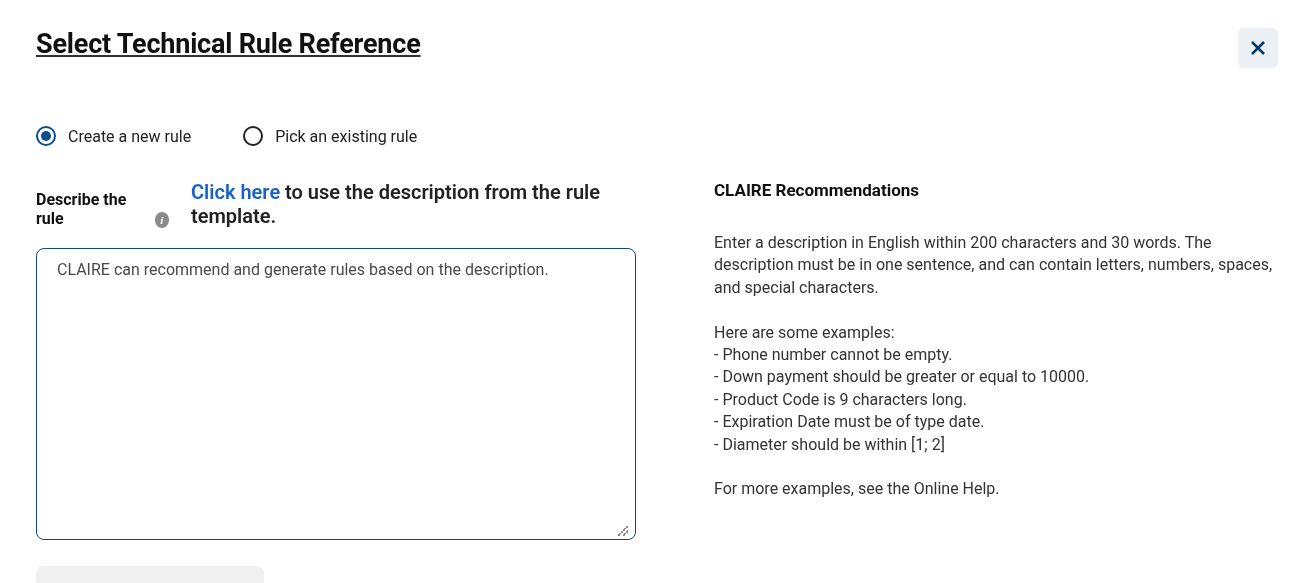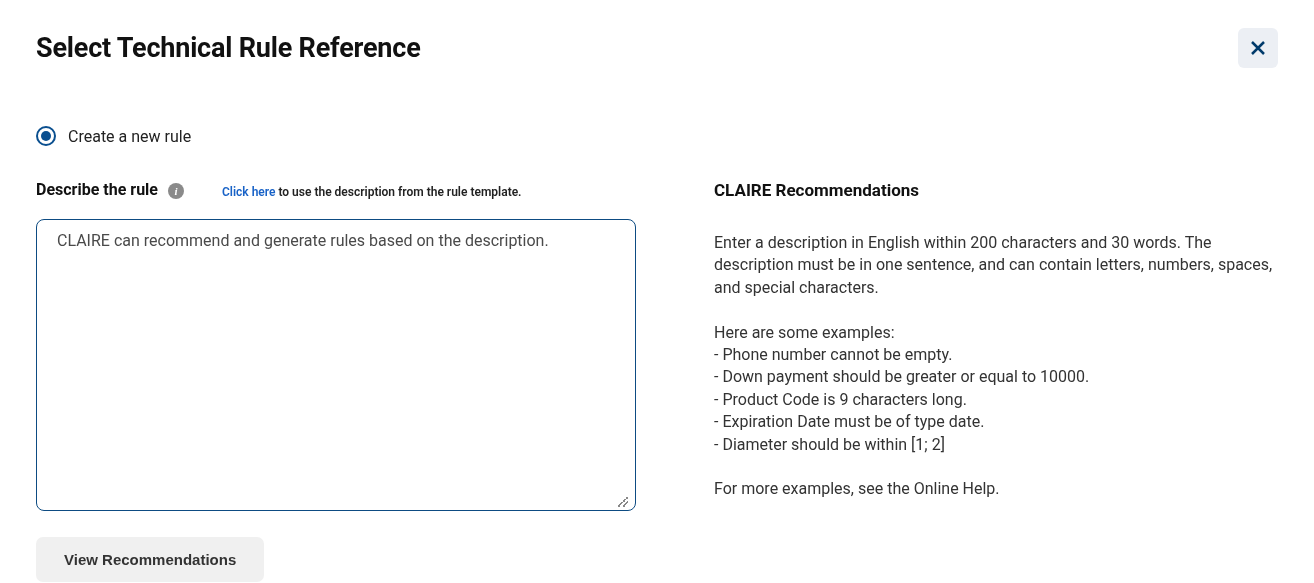--- a/index.html
+++ b/index.html
@@ -11,23 +11,23 @@
       font-family: -apple-system, BlinkMacSystemFont, "Segoe UI", Roboto, Arial, sans-serif;
       background: #ffffff;
       color: #333333;
       width: 1314px;
       height: 583px;
       padding: 28px 36px 24px 36px;
       position: relative;
     }
     .header-row {
       display: flex;
-      align-items: center;
       justify-content: space-between;
       margin-bottom: 58px;
+      text-decoration: underline;
     }
     .page-title {
       font-size: 27px;
       font-weight: 700;
       color: #111111;
       letter-spacing: -0.2px;
     }
     .close-btn {
       width: 40px;
       height: 40px;
@@ -113,24 +113,24 @@
       font-style: italic;
       font-weight: bold;
       font-family: Georgia, serif;
       display: flex;
       align-items: center;
       justify-content: center;
       cursor: pointer;
       line-height: 1;
     }
     .hint-text {
-      font-size: 12px;
+      font-size: 20px;
       color: #222222;
       font-weight: 600;
-      margin-left: 28px;
+      margin-left: 12px;
     }
     .hint-link {
       color: #1862c7;
       font-weight: 600;
       cursor: pointer;
     }
     .rule-textarea {
       width: 100%;
       height: 292px;
       border: 1.5px solid #0d4b82;
@@ -194,20 +194,24 @@
     </svg>
   </button>
 </div>
 
 <div class="radio-row">
   <div class="radio-option">
     <span class="radio-circle selected">
       <span class="radio-dot"></span>
     </span>
     <span class="radio-label">Create a new rule</span>
+  </div>
+  <div class="radio-option">
+    <span class="radio-circle"></span>
+    <span class="radio-label">Pick an existing rule</span>
   </div>
 </div>
 
 <div class="columns">
   <div class="left-col">
     <div class="label-row">
       <span class="describe-label">Describe the rule</span>
       <span class="info-icon">i</span>
       <span class="hint-text">
         <span class="hint-link">Click here</span><span> to use the description from the rule template.</span>

